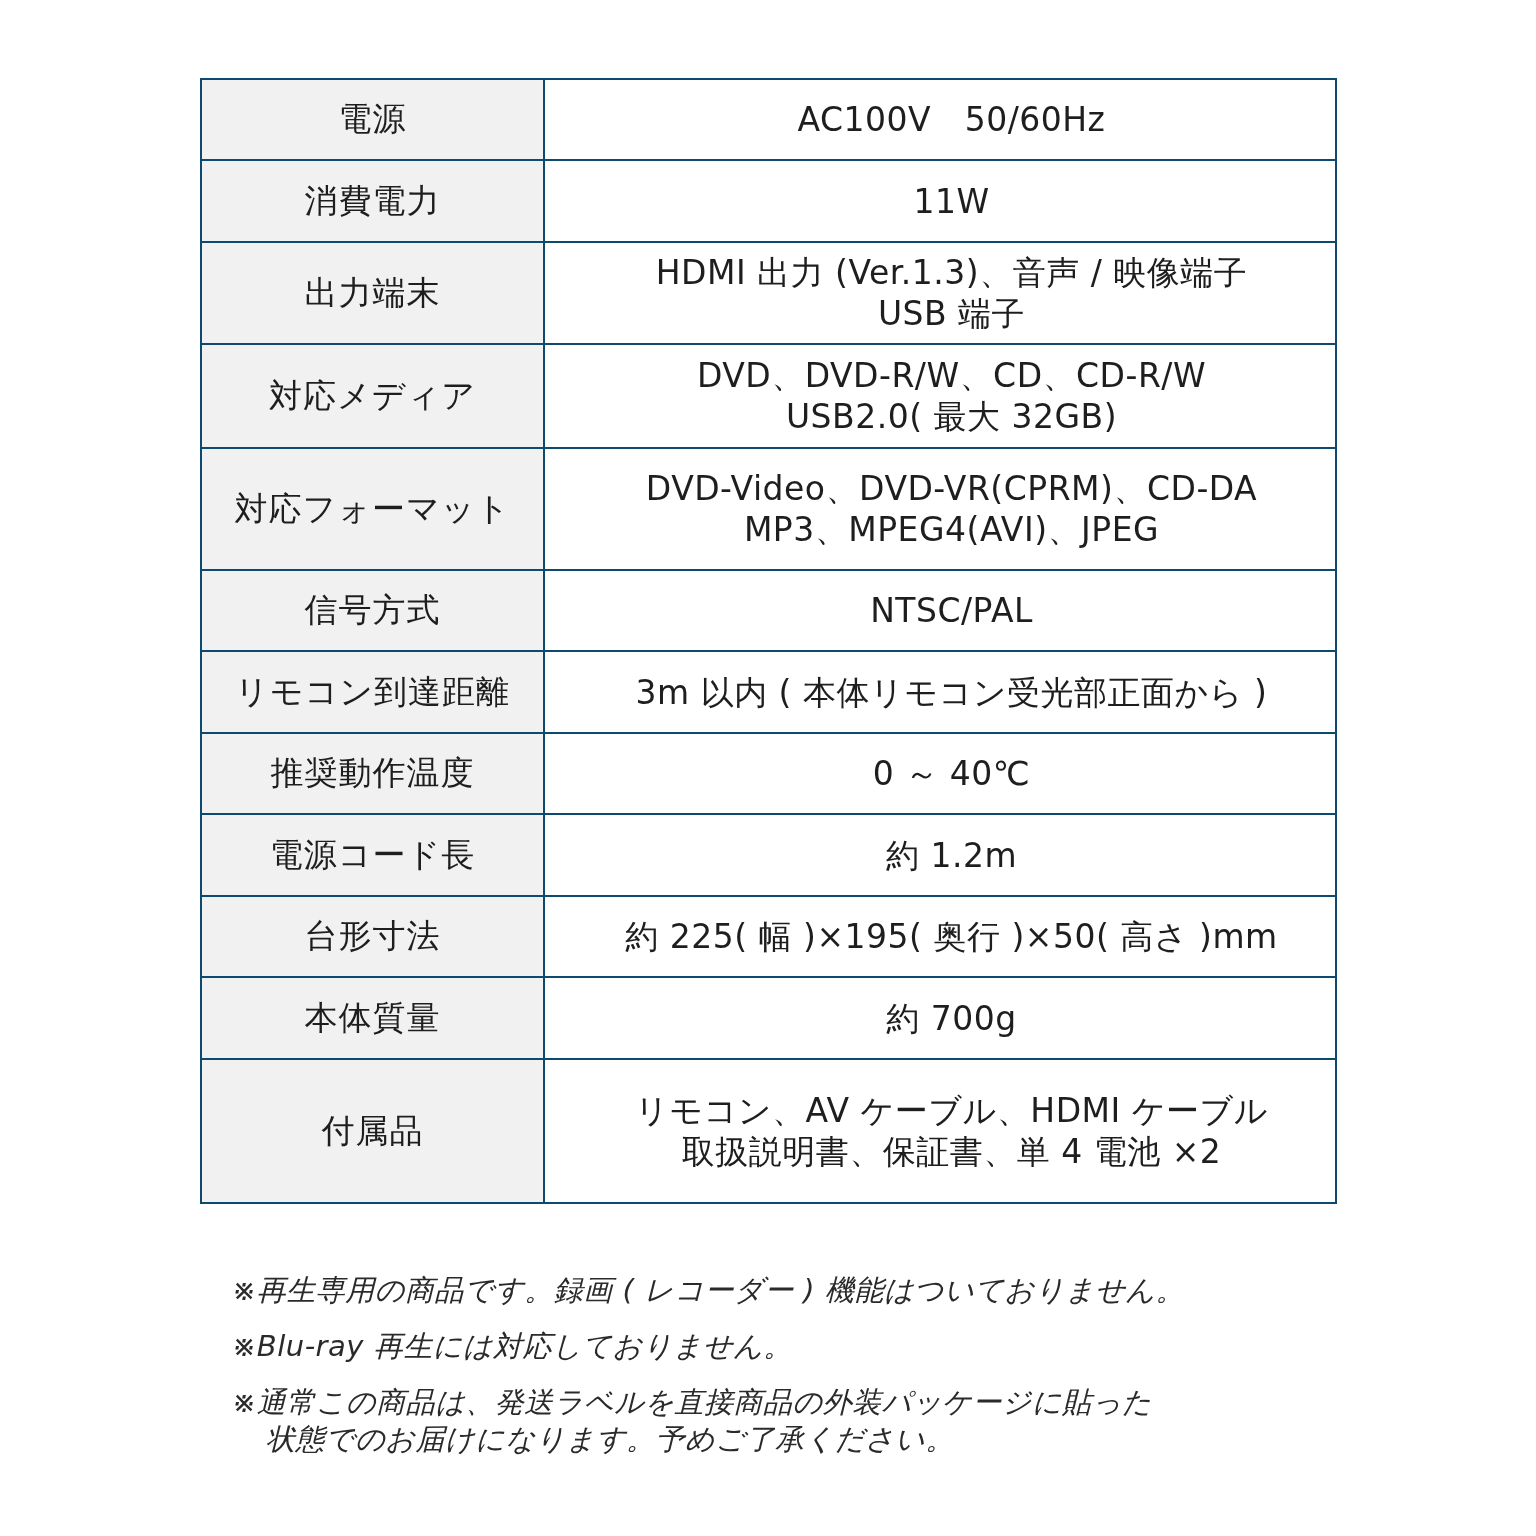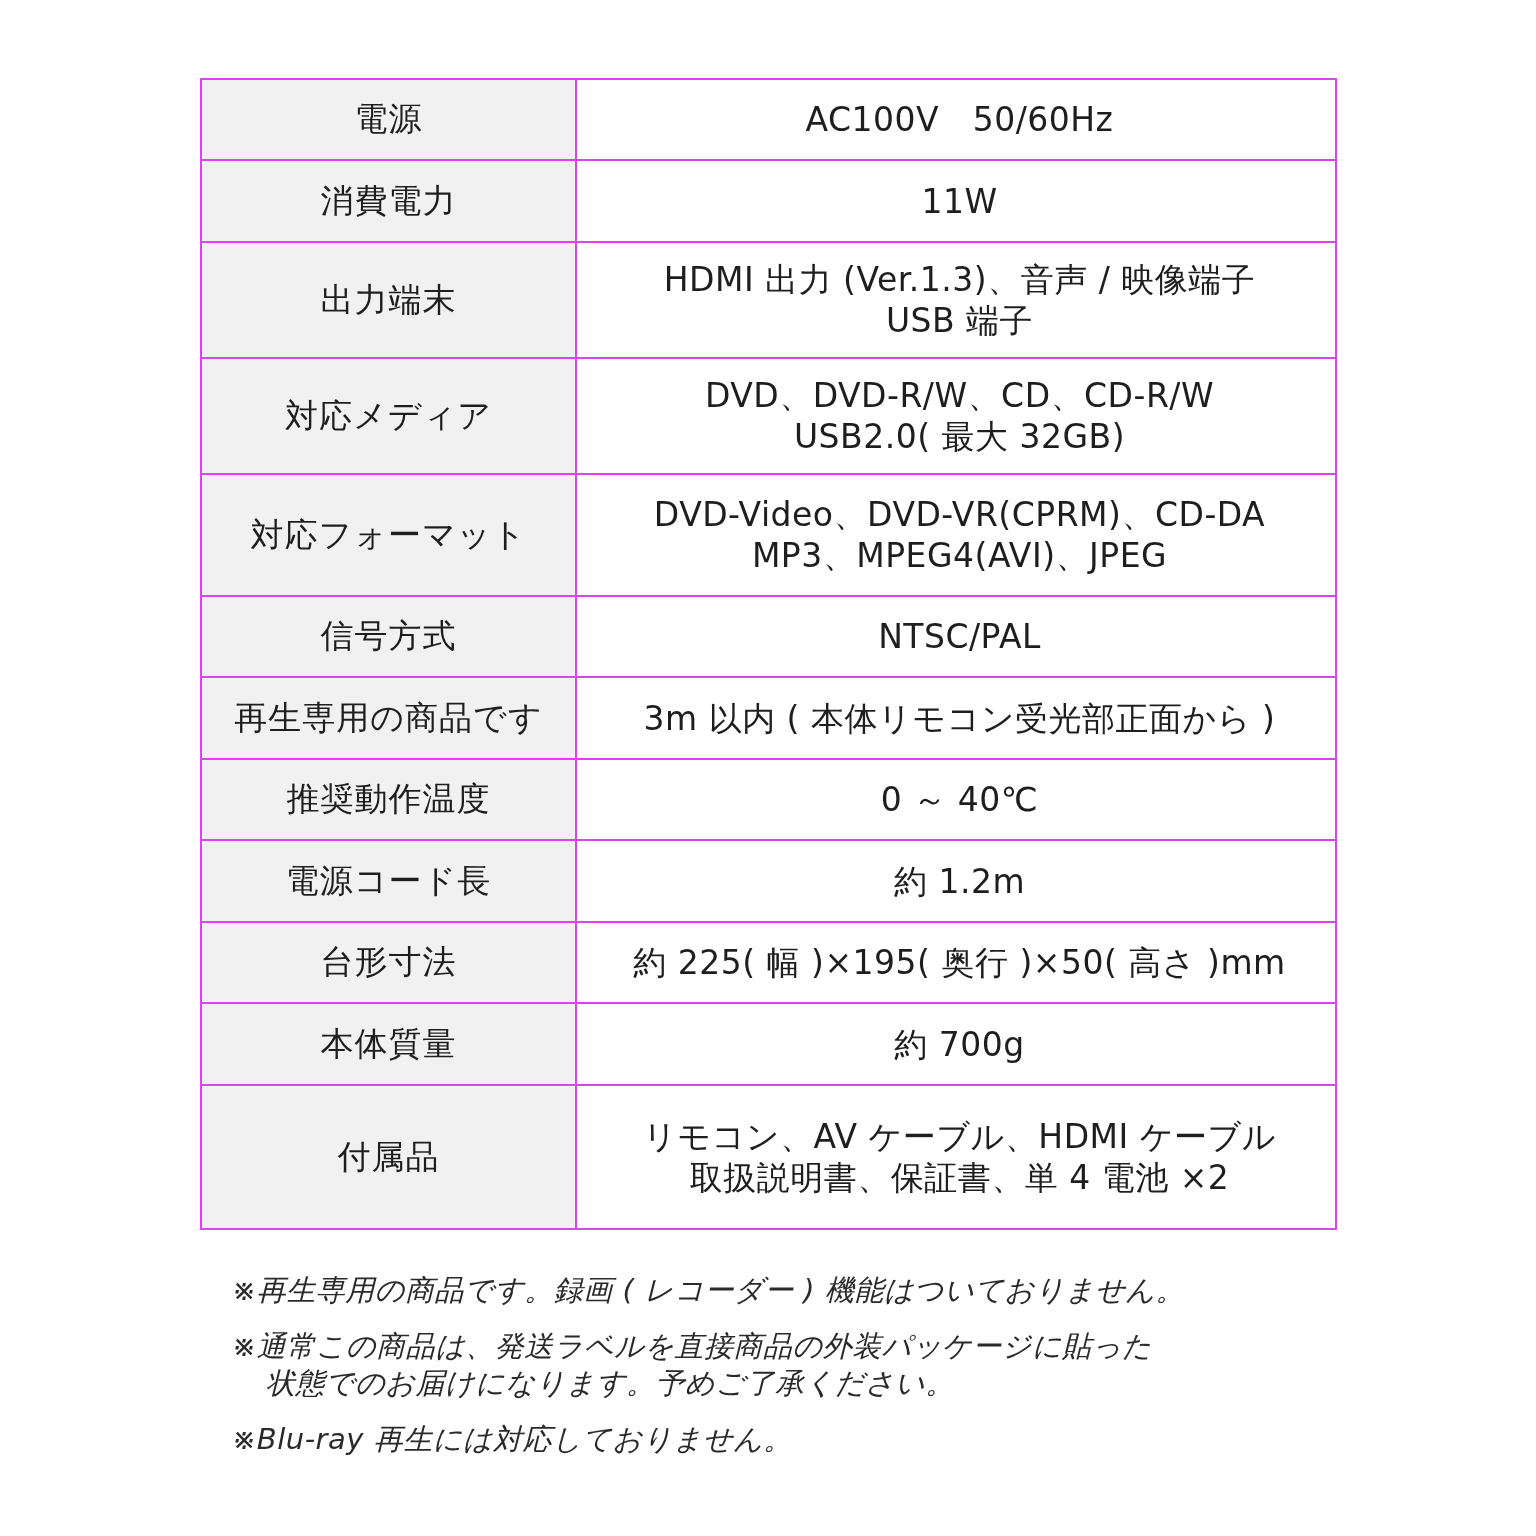--- a/index.html
+++ b/index.html
@@ -17,22 +17,22 @@
     }
     .spec-table {
       position: absolute;
       left: 200px;
       top: 78px;
       width: 1137px;
       border-collapse: collapse;
       border: 2px solid #3a3a3a;
     }
     .spec-table td {
-      border: 2px solid #d946ef;
-      padding: 16px;
+      border: 2px solid #0c4a6e;
+      padding: 0;
       vertical-align: middle;
       margin-left: 9px;
     }
     .spec-table td.label {
       width: 341px;
       background: #f1f1f1;
       text-align: center;
       font-size: 33px;
       letter-spacing: 1px;
     }
@@ -105,21 +105,21 @@
         <span class="value-line">MP3、MPEG4(AVI)、JPEG</span>
       </td>
     </tr>
     <tr style="height:81px">
       <td class="label">信号方式</td>
       <td class="value">
         <span class="value-line">NTSC/PAL</span>
       </td>
     </tr>
     <tr style="height:82px">
-      <td class="label">再生専用の商品です</td>
+      <td class="label">リモコン到達距離</td>
       <td class="value">
         <span class="value-line">3m 以内 ( 本体リモコン受光部正面から )</span>
       </td>
     </tr>
     <tr style="height:81px">
       <td class="label">推奨動作温度</td>
       <td class="value">
         <span class="value-line">0 ～ 40℃</span>
       </td>
     </tr>
@@ -149,19 +149,19 @@
       </td>
     </tr>
   </tbody>
 </table>
 
 <div class="notes">
   <p class="note">
     <span>※再生専用の商品です。録画 ( レコーダー ) 機能はついておりません。</span>
   </p>
   <p class="note">
+    <span>※Blu-ray 再生には対応しておりません。</span>
+  </p>
+  <p class="note">
     <span>※通常この商品は、発送ラベルを直接商品の外装パッケージに貼った</span>
     <span class="note-cont">状態でのお届けになります。予めご了承ください。</span>
-  </p>
-  <p class="note">
-    <span>※Blu-ray 再生には対応しておりません。</span>
   </p>
 </div>
 
 </body></html>

